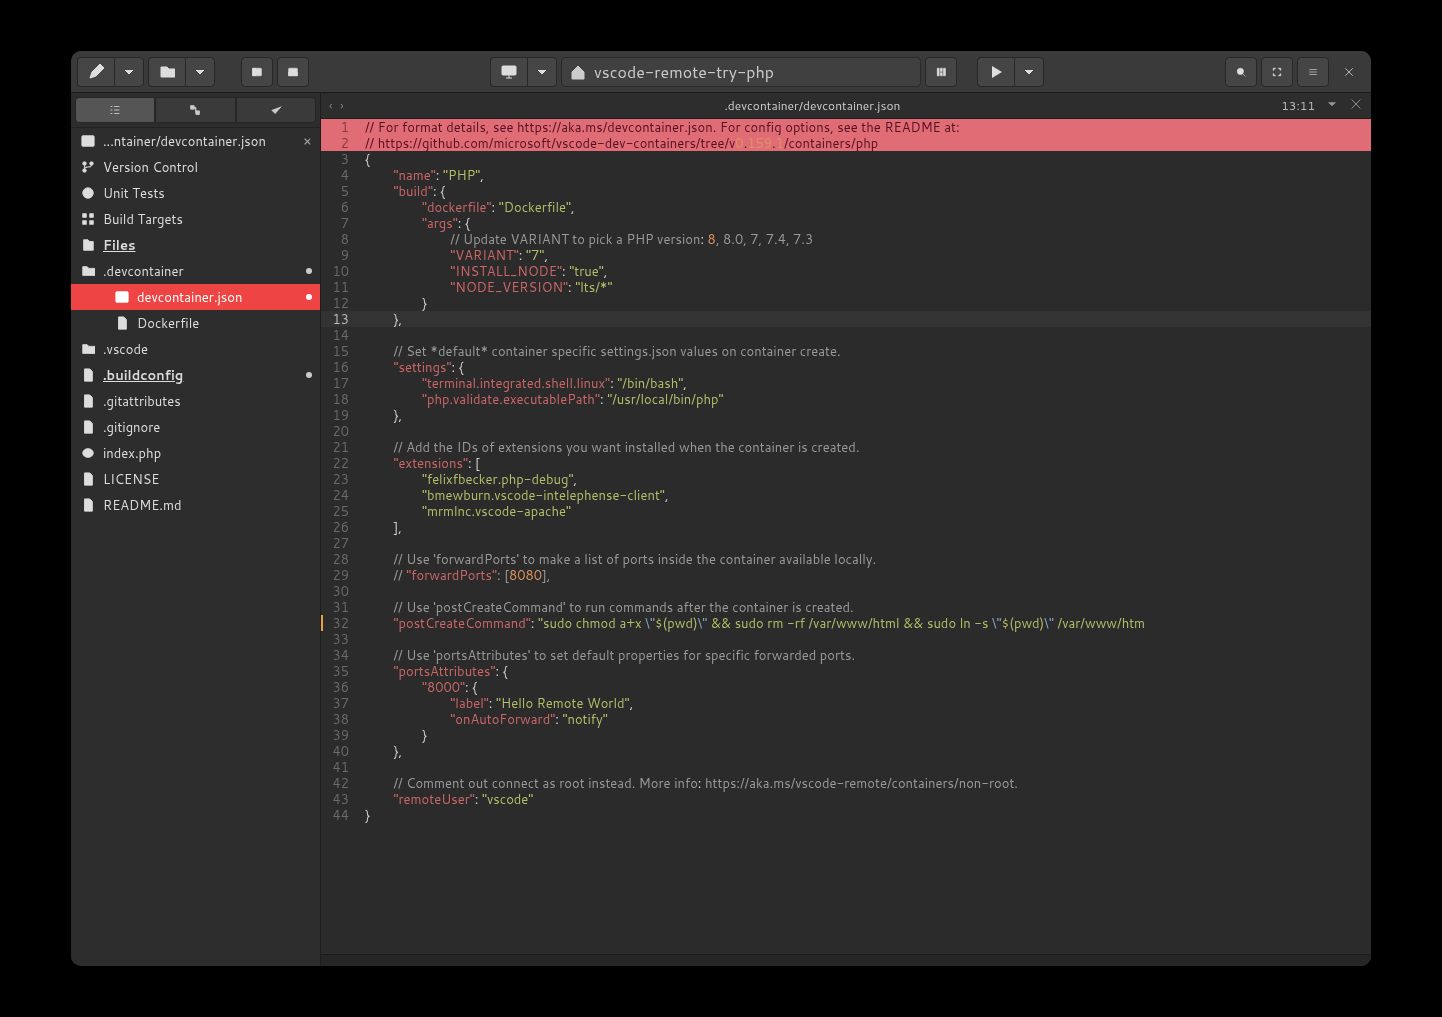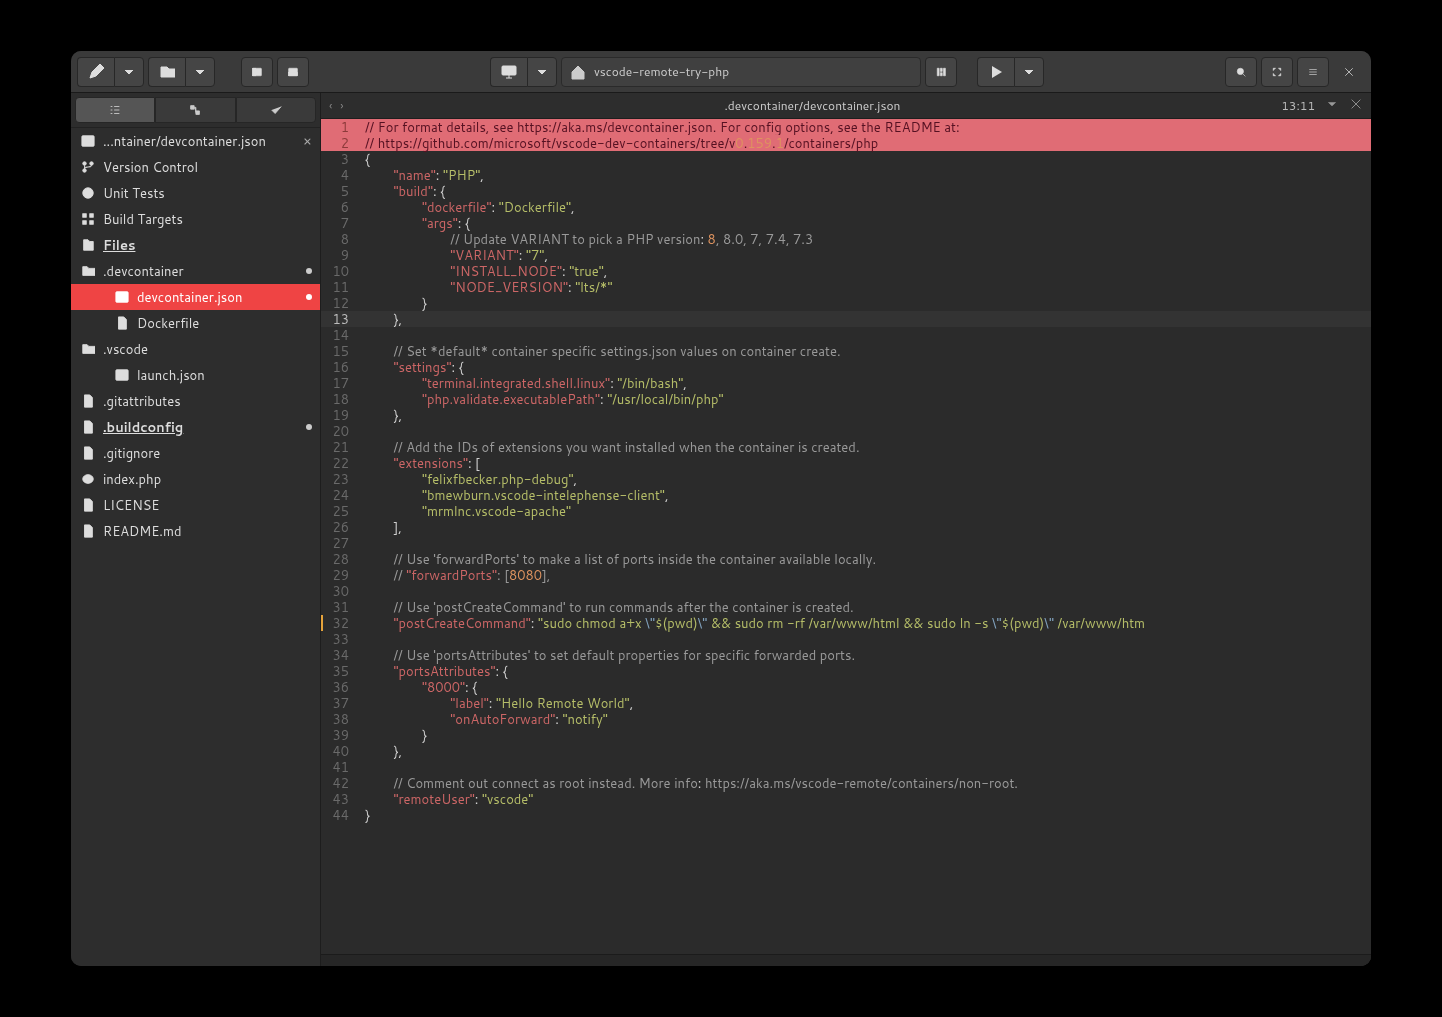--- a/index.html
+++ b/index.html
@@ -6,21 +6,21 @@
 body { background:#000; display:flex; align-items:center; justify-content:center; min-height:100vh; }
 .window { width:1300px; height:915px; background:#2d2d2d; border-radius:10px; overflow:hidden; display:flex; flex-direction:column; box-shadow:0 20px 60px rgba(0,0,0,.7); }
 
 
 .headerbar { height:42px; background:#3a3a3a; display:flex; align-items:center; padding:0 6px; gap:4px; border-bottom:1px solid #1a1a1a; }
 .hb-btn { height:30px; background:#454545; border:1px solid #272727; border-radius:4px; display:flex; align-items:center; justify-content:center; color:#ddd; cursor:pointer; padding:0 10px; font-size:13px; }
 .hb-split { display:flex; }
 .hb-split .hb-btn:first-child { border-radius:4px 0 0 4px; border-right:0; }
 .hb-split .hb-btn:last-child  { border-radius:0 4px 4px 0; padding:0 6px; }
 .hb-icon { width:16px; height:16px; fill:currentColor; }
-.omnibar { flex:0 0 360px; height:30px; background:#404040; border:1px solid #2a2a2a; border-radius:4px; display:flex; align-items:center; padding:0 8px; gap:8px; color:#ccc; font-size:12px; }
+.omnibar { flex:0 0 360px; height:30px; background:#404040; border:1px solid #2a2a2a; border-radius:4px; display:flex; align-items:center; padding:0 8px; gap:8px; color:#ccc; font-size:16px; }
 .spacer { flex:1; }
 .hb-iconbtn { width:32px; }
 
 
 .main { flex:1; display:flex; overflow:hidden; }
 
 
 .sidebar { width:250px; background:#2d2d2d; border-right:1px solid #1d1d1d; display:flex; flex-direction:column; color:#ddd; font-size:13px; }
 .side-toolbar { display:flex; padding:4px; gap:0; border-bottom:1px solid #222; }
 .side-toolbar .st-btn { flex:1; height:26px; background:#3a3a3a; border:1px solid #262626; display:flex; align-items:center; justify-content:center; cursor:pointer; color:#ccc; }
@@ -336,38 +336,32 @@
               <use href="#i-file"></use>
             </svg>
             <span class="lbl">Dockerfile</span>
           </div>
           <div class="side-row indent-1">
             <svg class="icon-sm" viewBox="0 0 16 16" stroke="currentColor" fill="none">
               <use href="#i-folder"></use>
             </svg>
             <span class="lbl">.vscode</span>
           </div>
-          <div class="side-row indent-2">
-            <svg class="icon-sm" viewBox="0 0 16 16" stroke="currentColor" fill="none">
-              <use href="#i-term"></use>
-            </svg>
-            <span class="lbl">launch.json</span>
-          </div>
-          <div class="side-row indent-1">
-            <svg class="icon-sm" viewBox="0 0 16 16" stroke="currentColor" fill="none">
-              <use href="#i-file"></use>
-            </svg>
-            <span class="lbl">.gitattributes</span>
-          </div>
           <div class="side-row indent-1 bold">
             <svg class="icon-sm" viewBox="0 0 16 16" stroke="currentColor" fill="none">
               <use href="#i-file"></use>
             </svg>
             <span class="lbl">.buildconfig</span>
             <span class="dot"></span>
+          </div>
+          <div class="side-row indent-1">
+            <svg class="icon-sm" viewBox="0 0 16 16" stroke="currentColor" fill="none">
+              <use href="#i-file"></use>
+            </svg>
+            <span class="lbl">.gitattributes</span>
           </div>
           <div class="side-row indent-1">
             <svg class="icon-sm" viewBox="0 0 16 16" stroke="currentColor" fill="none">
               <use href="#i-file"></use>
             </svg>
             <span class="lbl">.gitignore</span>
           </div>
           <div class="side-row indent-1">
             <svg class="icon-sm" viewBox="0 0 16 16" stroke="currentColor" fill="none">
               <use href="#i-php"></use>

